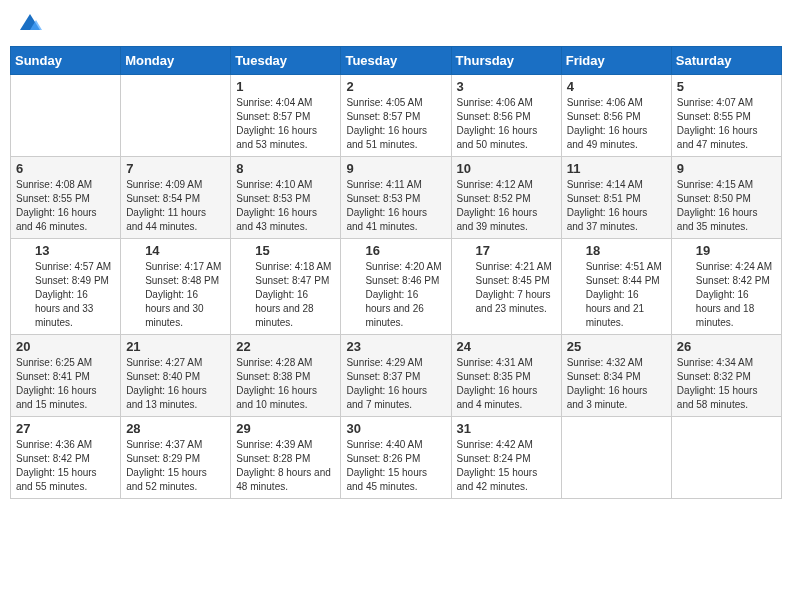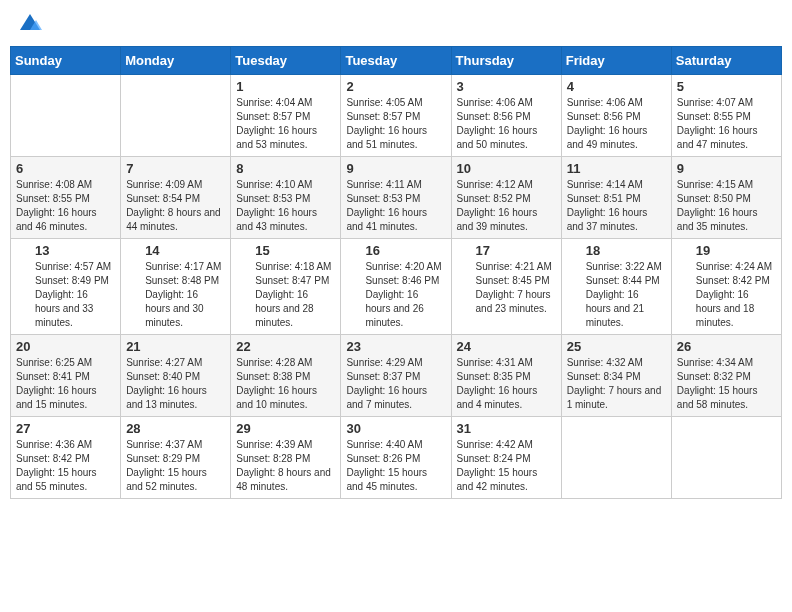--- a/index.html
+++ b/index.html
@@ -190,21 +190,21 @@
           <span>Sunrise: 4:08 AM</span><br>
           <span>Sunset: 8:55 PM</span><br>
           <span>Daylight: 16 hours and 46 minutes.</span>
         </div>
       </td>
         <td>
         <span class="day-num">7</span>
         <div class="day-info">
           <span>Sunrise: 4:09 AM</span><br>
           <span>Sunset: 8:54 PM</span><br>
-          <span>Daylight: 8 hours and 44 minutes.</span>
+          <span>Daylight: 11 hours and 44 minutes.</span>
         </div>
       </td>
         <td>
         <span class="day-num">8</span>
         <div class="day-info">
           <span>Sunrise: 4:10 AM</span><br>
           <span>Sunset: 8:53 PM</span><br>
           <span>Daylight: 16 hours and 43 minutes.</span>
         </div>
       </td>
@@ -278,21 +278,21 @@
         <span class="day-num">17</span>
         <div class="day-info">
           <span>Sunrise: 4:21 AM</span><br>
           <span>Sunset: 8:45 PM</span><br>
           <span>Daylight: 7 hours and 23 minutes.</span>
         </div>
       </td>
         <td>
         <span class="day-num">18</span>
         <div class="day-info">
-          <span>Sunrise: 3:22 AM</span><br>
+          <span>Sunrise: 4:51 AM</span><br>
           <span>Sunset: 8:44 PM</span><br>
           <span>Daylight: 16 hours and 21 minutes.</span>
         </div>
       </td>
         <td>
         <span class="day-num">19</span>
         <div class="day-info">
           <span>Sunrise: 4:24 AM</span><br>
           <span>Sunset: 8:42 PM</span><br>
           <span>Daylight: 16 hours and 18 minutes.</span>
@@ -338,21 +338,21 @@
           <span>Sunrise: 4:31 AM</span><br>
           <span>Sunset: 8:35 PM</span><br>
           <span>Daylight: 16 hours and 4 minutes.</span>
         </div>
       </td>
         <td>
         <span class="day-num">25</span>
         <div class="day-info">
           <span>Sunrise: 4:32 AM</span><br>
           <span>Sunset: 8:34 PM</span><br>
-          <span>Daylight: 7 hours and 1 minute.</span>
+          <span>Daylight: 16 hours and 3 minute.</span>
         </div>
       </td>
         <td>
         <span class="day-num">26</span>
         <div class="day-info">
           <span>Sunrise: 4:34 AM</span><br>
           <span>Sunset: 8:32 PM</span><br>
           <span>Daylight: 15 hours and 58 minutes.</span>
         </div>
       </td>

